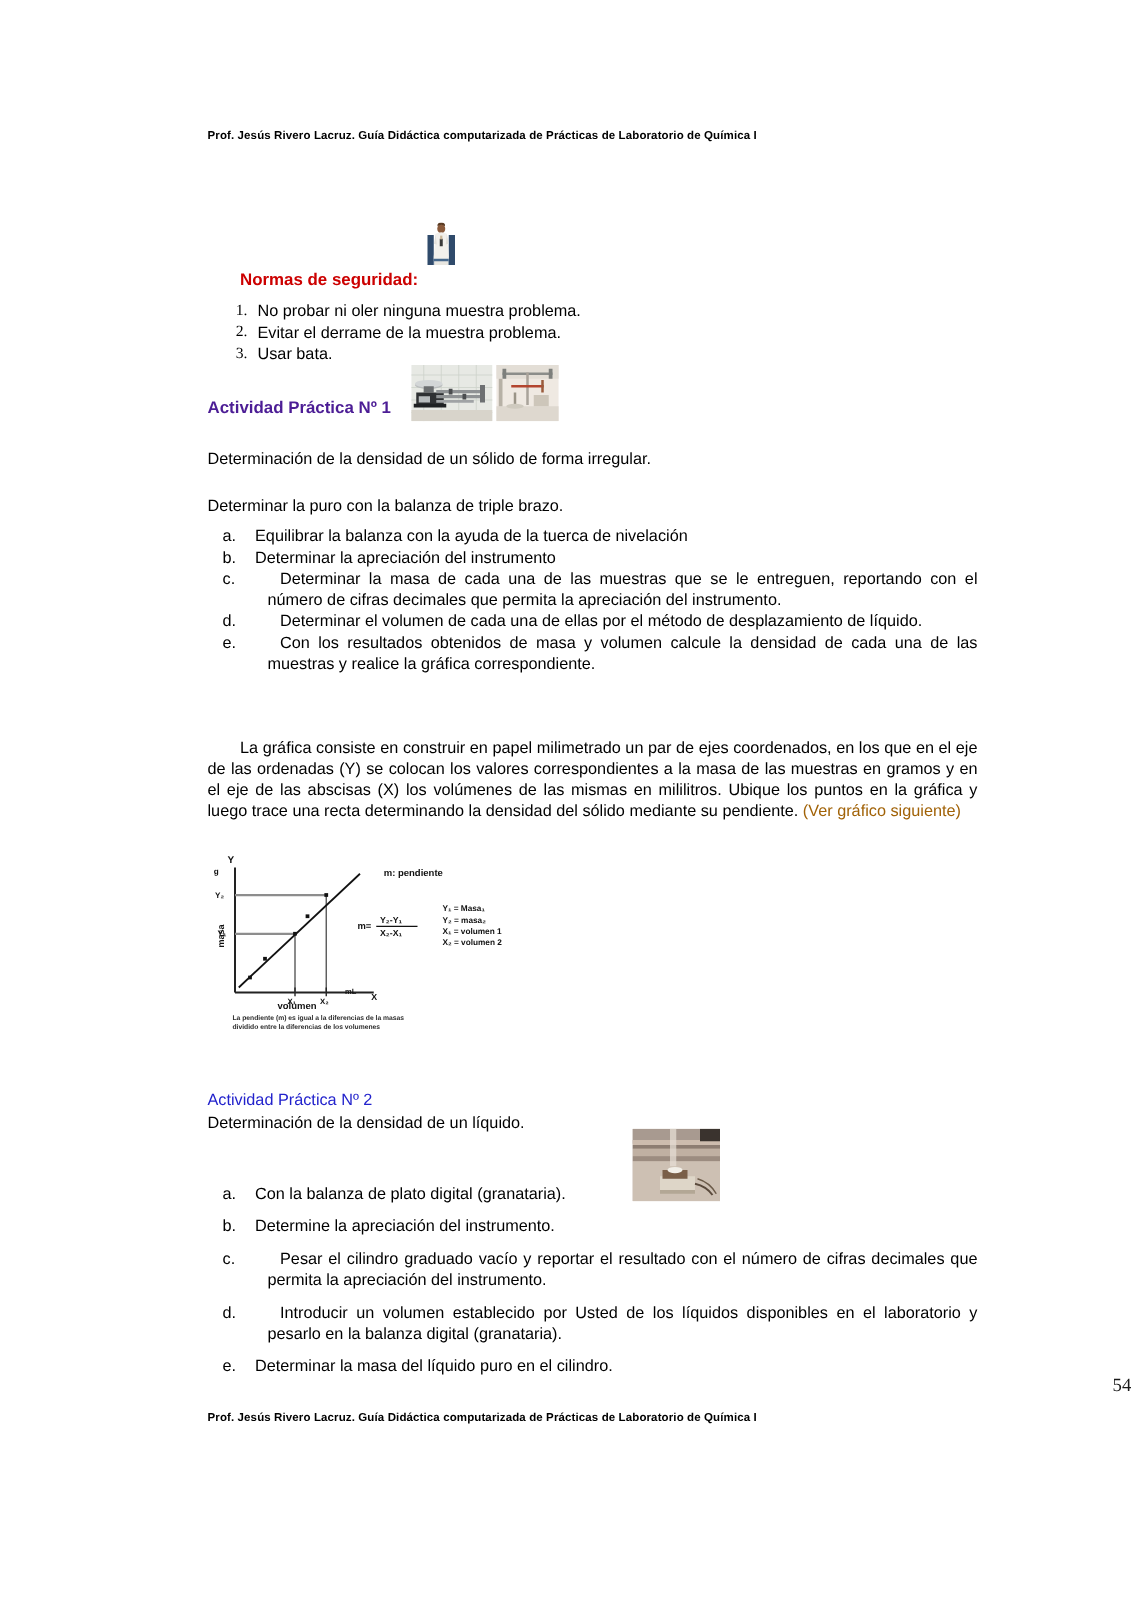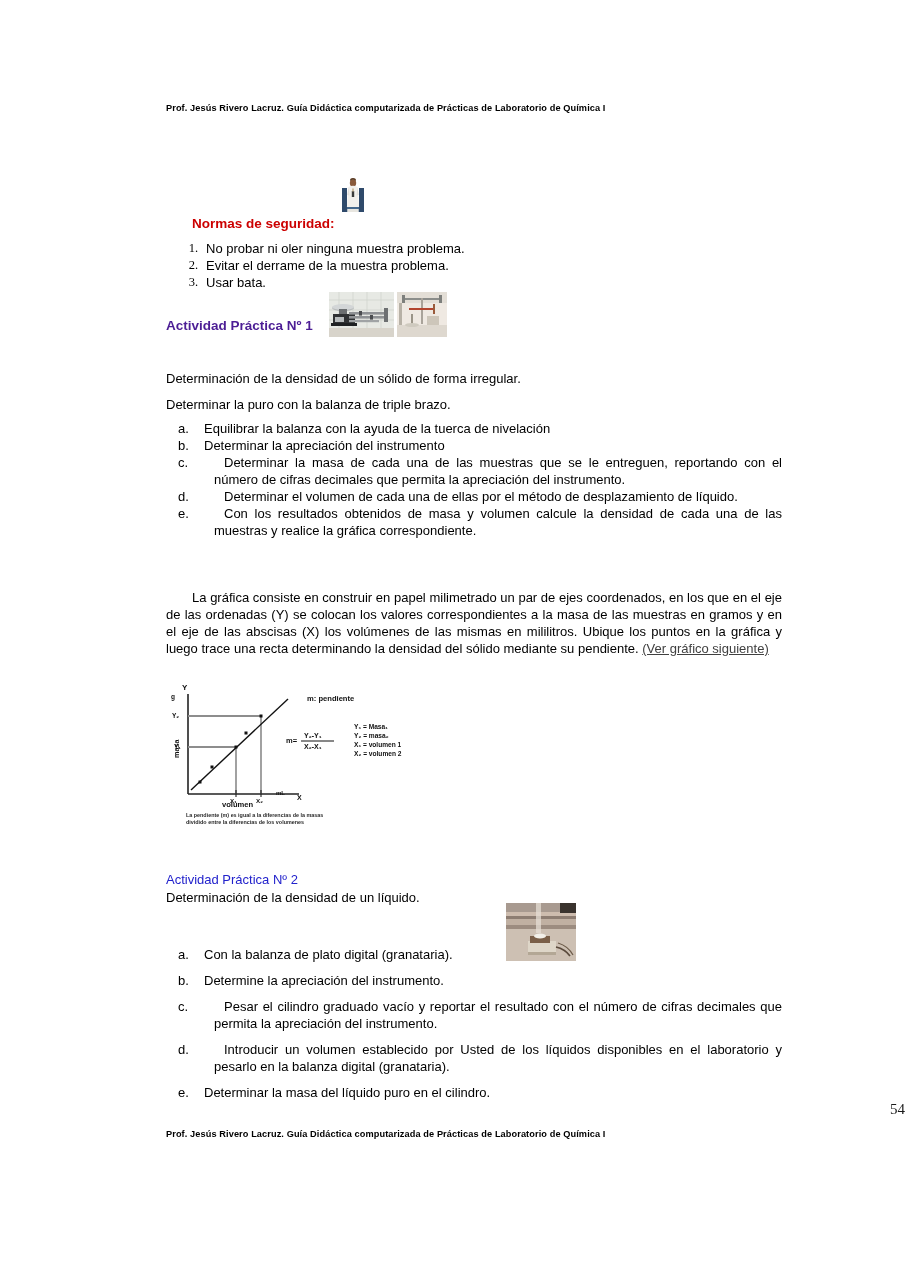--- a/index.html
+++ b/index.html
@@ -119,21 +119,20 @@
     gap: 3px;
   }
   .photo { display: block; }
 
   .p-det1 {
     position: absolute;
     left: 166px;
     top: 358px;
     font-size: 13px;
     line-height: 17px;
-    margin-top: 12px;
   }
   .p-det2 {
     position: absolute;
     left: 166px;
     top: 396px;
     font-size: 13px;
     line-height: 17px;
   }
 
   
@@ -165,21 +164,21 @@
   .para-grafica {
     position: absolute;
     left: 166px;
     top: 576px;
     width: 616px;
     font-size: 13px;
     line-height: 17px;
     text-align: justify;
     text-indent: 26px;
   }
-  .link-blue { color: #404040; text-decoration: underline; }
+  .link-blue { color: #a16207; }
 
   
   .figure-wrap {
     position: absolute;
     left: 166px;
     top: 676px;
     width: 400px;
     height: 165px;
   }
   .fig-caption {

